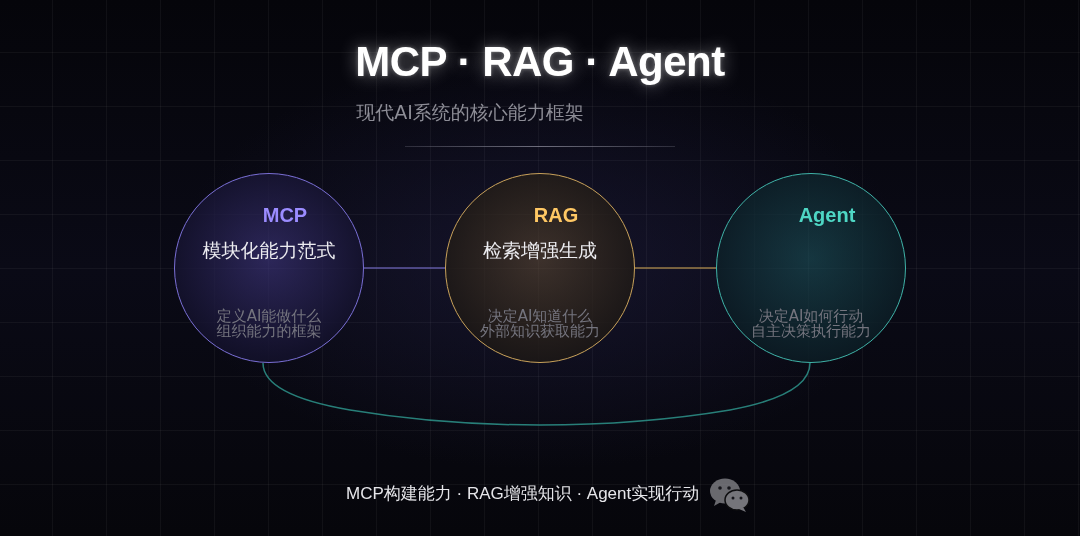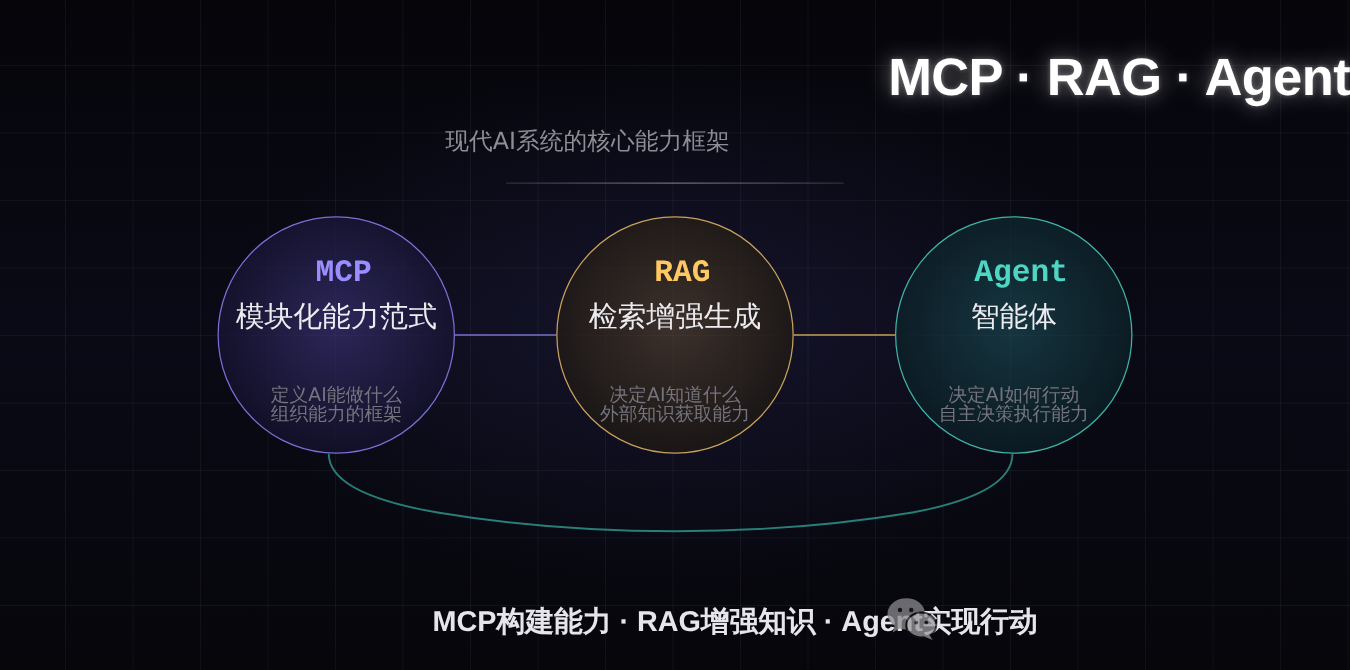--- a/index.html
+++ b/index.html
@@ -16,60 +16,60 @@
   }
   .grid {
     position:absolute; inset:0;
     background-image:
       linear-gradient(to right, rgba(255,255,255,0.045) 1px, transparent 1px),
       linear-gradient(to bottom, rgba(255,255,255,0.045) 1px, transparent 1px);
     background-size:54px 54px;
     background-position:52px 52px;
   }
   .title {
-    position:absolute; left:0; width:1080px; top:38px; text-align:right;
+    position:absolute; left:0; width:1080px; top:38px; text-align:center;
     font-family:"Liberation Sans",sans-serif; font-weight:700; font-size:42px;
     color:#ffffff; letter-spacing:-0.5px;
     text-shadow:0 0 18px rgba(255,255,255,0.45), 0 0 4px rgba(255,255,255,0.3);
   }
   .subtitle {
     position:absolute; left:0; width:940px; top:100px; text-align:center;
     font-size:19px; color:#8d8d96;
   }
   .divider {
     position:absolute; left:405px; width:270px; top:146px; height:1px;
     background:linear-gradient(to right, rgba(120,120,135,0.3), rgba(150,150,165,0.7), rgba(120,120,135,0.3));
   }
   svg.lines { position:absolute; left:0; top:0; }
   .node {
     position:absolute; width:190px; height:190px; border-radius:50%;
     box-sizing:border-box; text-align:center;
   }
   .node .name {
-    position:absolute; left:6px; width:100%; top:30px;
-    font-family:Liberation Mono, monospace; font-weight:700; font-size:25px;
+    position:absolute; left:16px; width:100%; top:30px;
+    font-family:Liberation Sans, sans-serif; font-weight:700; font-size:20px;
   }
   .node .cn {
     position:absolute; left:0; width:100%; top:64px;
-    font-size:23px; color:#ececf0;
+    font-size:19px; color:#ececf0;
   }
   .node .desc {
     position:absolute; left:0; width:100%; font-size:15px; color:#74747e;
   }
   .node .d1 { top:101px;margin-top:32px; }
   .node .d2 { top:116px;margin-top:32px; }
   #mcp { left:174px; top:173px; border:1.5px solid #7a6fd6;
     background:radial-gradient(circle at 50% 45%, rgba(70,60,140,0.55), rgba(20,18,45,0.85) 70%, rgba(12,12,28,0.9)); }
   #rag { left:445px; top:173px; border:1.5px solid #c9a25a;
     background:radial-gradient(circle at 50% 45%, rgba(110,85,45,0.45), rgba(30,25,22,0.85) 70%, rgba(14,13,18,0.9)); }
   #agent { left:716px; top:173px; border:1.5px solid #3fb3a8;
     background:radial-gradient(circle at 50% 45%, rgba(30,95,100,0.5), rgba(12,30,38,0.85) 70%, rgba(8,14,20,0.9)); }
   .footer {
-    position:absolute; top:482px; left:346px; font-size:23px; color:#e6e6ea;
-    font-family:"Liberation Sans",sans-serif; white-space:nowrap;font-weight:bold;
+    position:absolute; top:482px; left:346px; font-size:17px; color:#e6e6ea;
+    font-family:"Liberation Sans",sans-serif; white-space:nowrap;
   }
   .watermark {
     position:absolute; top:476px; left:708px; display:flex; align-items:center;
     color:#a3a3a8; font-size:24px; white-space:nowrap;
   }
   .wm-icon { width:44px; height:38px; position:relative; margin-right:6px; opacity:0.75; }
   .wm-text { letter-spacing:1px; }
 </style>
 </head>
 <body>
@@ -96,21 +96,20 @@
 
 <div class="node" id="rag">
   <div class="name" style="color:#ffc864">RAG</div>
   <div class="cn">检索增强生成</div>
   <div class="desc d2">外部知识获取能力</div>
   <div class="desc d1">决定AI知道什么</div>
 </div>
 
 <div class="node" id="agent">
   <div class="name" style="color:#4ed6c4">Agent</div>
-  <div class="cn">智能体</div>
   <div class="desc d1">决定AI如何行动</div>
   <div class="desc d2">自主决策执行能力</div>
 </div>
 
 <div class="footer">MCP构建能力 · RAG增强知识 · Agent实现行动</div>
 
 <div class="watermark">
   <span class="wm-icon">
     <svg width="44" height="38" viewBox="0 0 44 38">
       <ellipse cx="17" cy="15" rx="15" ry="12.5" fill="#8a8a8f"></ellipse>

